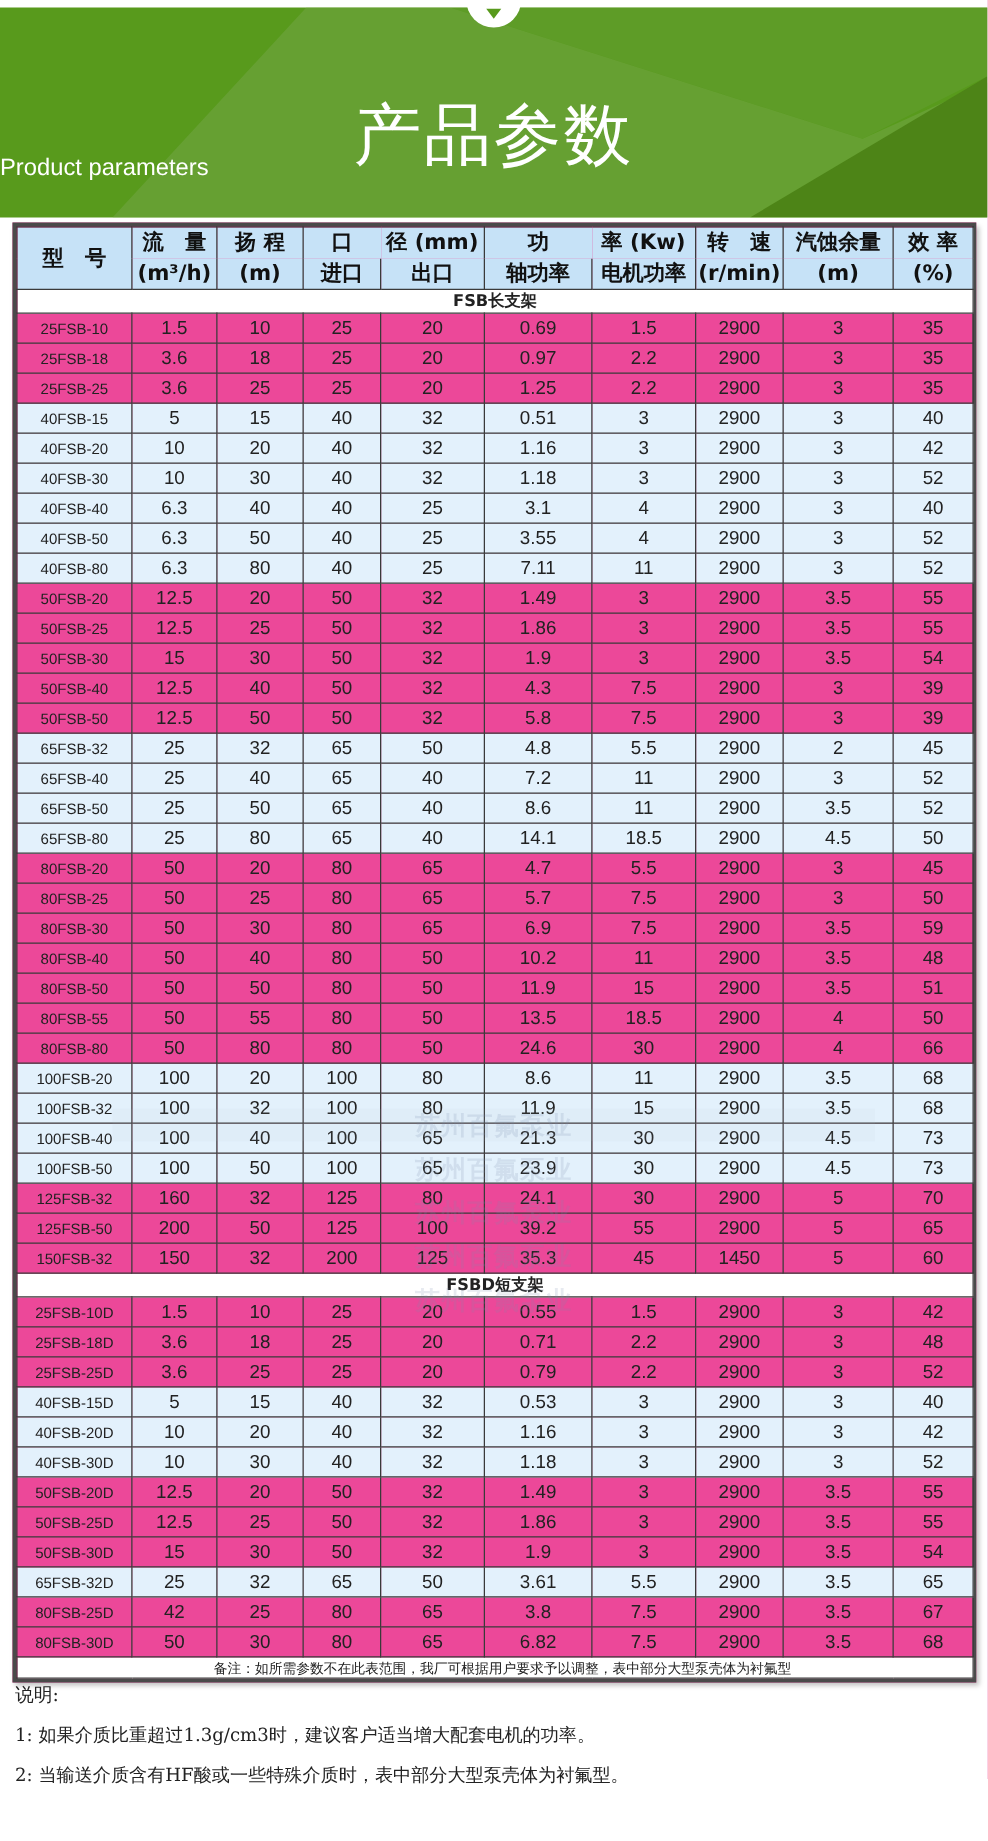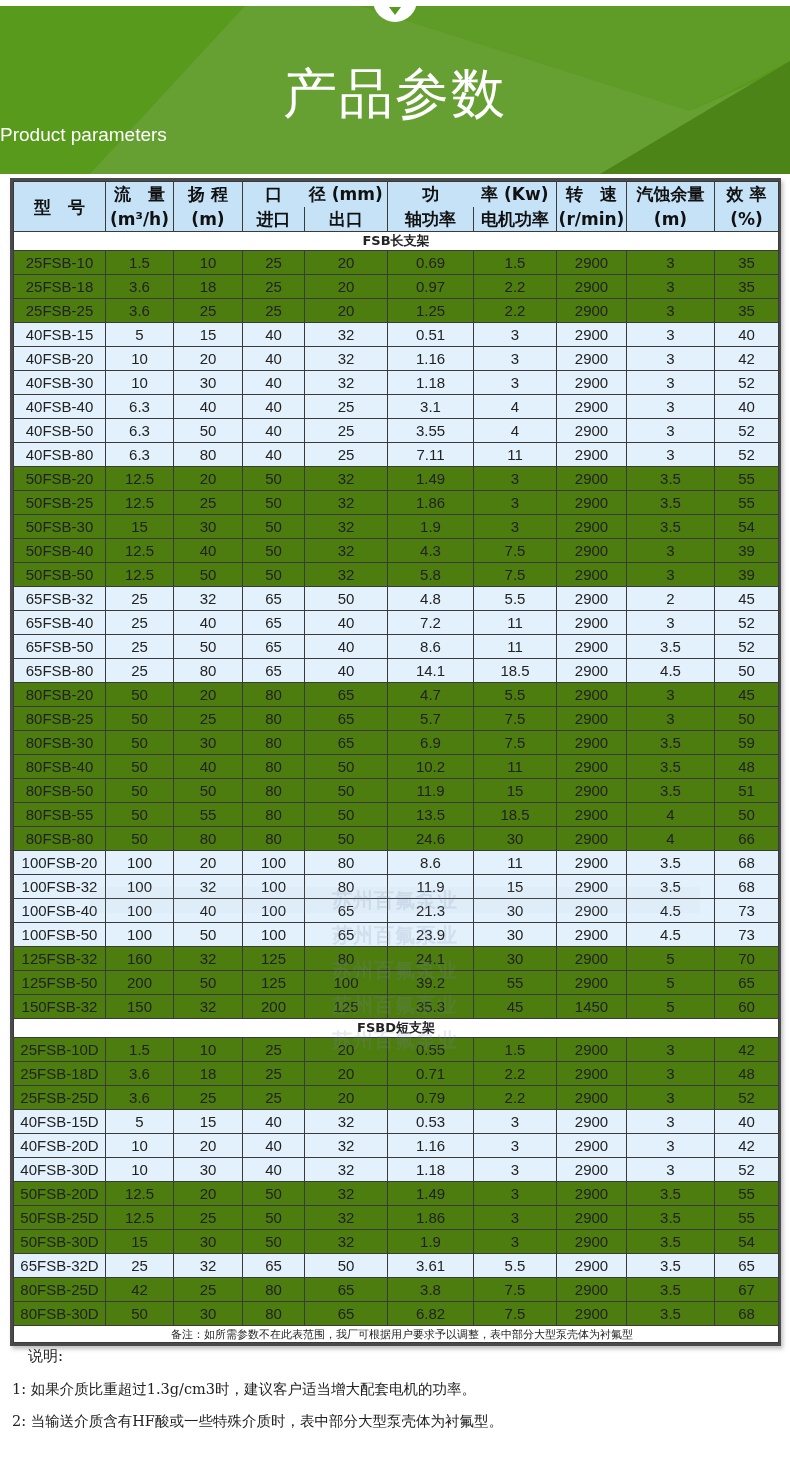--- a/index.html
+++ b/index.html
@@ -29,60 +29,60 @@
   .top-notch {
     position: absolute; left: 373px; top: -10px; width: 44px; height: 32px;
     background: #ffffff; border-radius: 0 0 22px 22px; z-index: 3;
     display: flex; align-items: flex-end; justify-content: center; padding-bottom: 7px;
   }
   .top-notch .tri {
     width: 0; height: 0; border-left: 6px solid transparent; border-right: 6px solid transparent;
     border-top: 8px solid #589a1c;
   }
   .banner-title {
-    position: absolute; left: 0; width: 790px; top: 52px; text-align: center;
+    position: absolute; left: 0; width: 790px; top: 66px; text-align: center;
     color: #ffffff; font-size: 54px; letter-spacing: 2px; font-family: Liberation Serif, serif; z-index: 2;
   }
   .banner-sub {
     position: absolute; left: 0; width: 749px; top: 118px; 
     color: #ffffff; font-size: 19px; font-family: "Liberation Sans", sans-serif; z-index: 2;
   }
 
   
   .table-wrap {
     position: absolute; left: 10px; top: 178px; width: 771px;
-    border: 3px solid #4a4a4a; box-shadow: 2px 3px 4px rgba(0,0,0,0.25); background: #4d7c0f;
+    border: 3px solid #4a4a4a; box-shadow: 2px 3px 4px rgba(0,0,0,0.25); background: #ec4899;
   }
   table { border-collapse: collapse; width: 765px; table-layout: fixed; }
   td, th { border: 1px solid #3a3a3a; text-align: center; vertical-align: middle; }
   thead th {
     background: #c6e2f7; font-weight: bold; font-size: 17px; color: #111; height: 25px; line-height: 22px;
     font-family: "DejaVu Sans", sans-serif; padding: 0;
   }
   thead .h-top { border-bottom: none; }
   thead .h-bot { border-top: none; margin-top: 40px; }
   tbody td { font-size: 15px; height: 24px; color: #222; padding: 0; white-space: nowrap; }
-  tbody td.model { text-align: center; font-size: 15px; }
+  tbody td.model { text-align: center; font-size: 12px; }
   tr.blue td { background: #e3f1fc; }
   tr.group td {
     height: 19px; font-weight: bold; font-size: 13px; text-align: center; background: #fff;
     font-family: "DejaVu Sans", sans-serif;
   }
   tr.note td { height: 17px; font-size: 11px; background: #fff; color: #222; padding-left: 12px; }
 
   .watermark {
     position: absolute; left: 90px; top: 887px; width: 610px; height: 26px;
     color: rgba(120,140,170,0.18); font-size: 20px; font-weight: bold; letter-spacing: 1px;
     white-space: nowrap; pointer-events: none; z-index: 5; background: rgba(180,190,200,0.08);
     font-family: "DejaVu Serif", serif; display: flex; gap: 8px; align-items: center; flex-direction: column;
   }
 
   
   .notes { position: absolute; left: 12px; top: 1347px; width: 770px; font-family: "DejaVu Serif", serif; color: #222; }
-  .notes .n-title { font-size: 15px; height: 26px; margin-left: 16px; }
+  .notes .n-title { font-size: 15px; height: 26px; }
   .notes .n-line { font-size: 14.5px; height: 32px; line-height: 32px; }
 </style>
 </head>
 <body>
 
 <div class="banner">
   <div class="facet3"></div>
   <div class="facet1"></div>
   <div class="facet2"></div>
   <div class="banner-title">产品参数</div>

